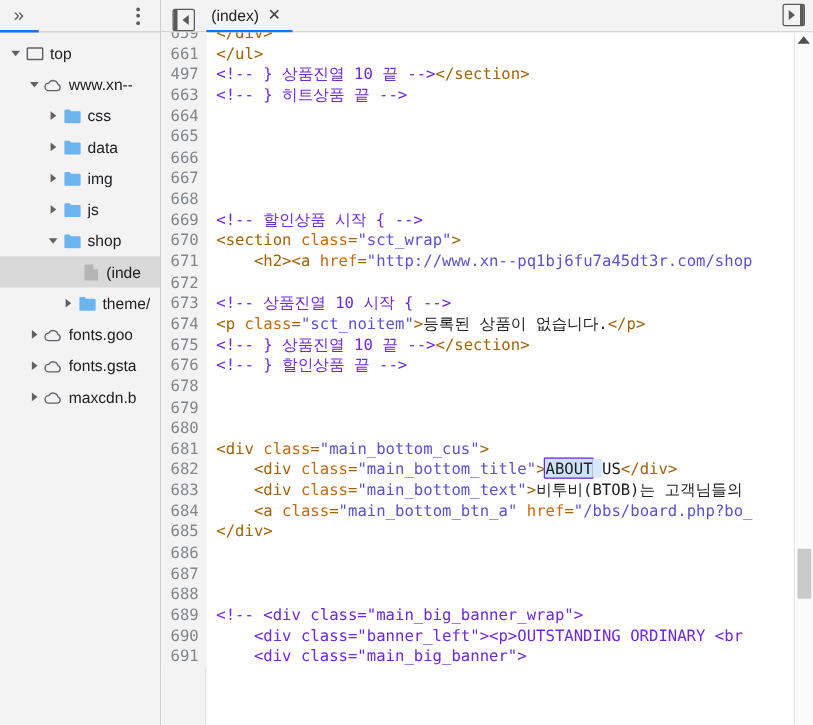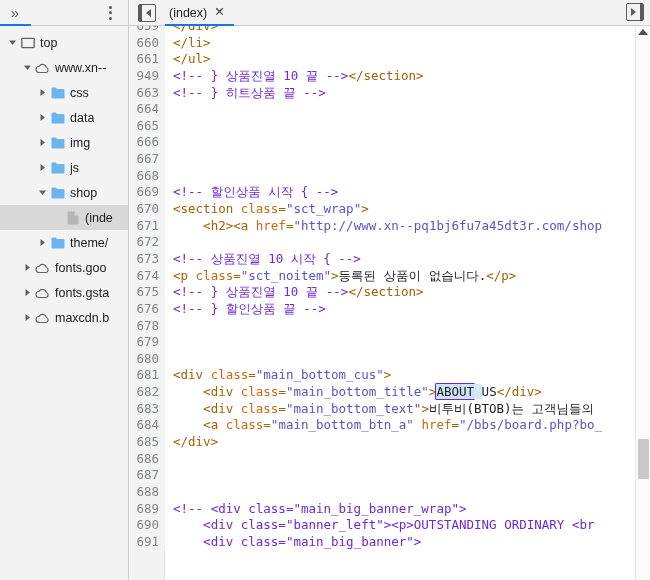--- a/index.html
+++ b/index.html
@@ -23,21 +23,21 @@
   .tree{flex:1;overflow:hidden;padding-top:4px;background:#f3f3f3;font-size:12.5px;color:#202124;}
   .row{height:25px;display:flex;align-items:center;white-space:nowrap;cursor:default;padding-right:2px;}
   .row.selected{background:#d8d8d8;}
   .tw{width:13px;min-width:13px;display:flex;align-items:center;justify-content:center;color:#5f6368;}
   .tw svg{display:block;}
   .ico{width:17px;min-width:17px;display:flex;align-items:center;justify-content:center;margin-right:4px;}
   .lbl{overflow:hidden;text-overflow:clip;}
 
   
   .editor-pane{flex:1;height:580px;display:flex;flex-direction:column;position:relative;background:#fff;min-width:0;}
-  .tabbar{height:26px;min-height:26px;background:#f3f3f3;display:flex;align-items:center;position:relative;border-bottom:1px solid #cdcdcd;box-sizing:border-box;}
+  .tabbar{height:26px;min-height:26px;background:#f3f3f3;display:flex;align-items:flex-end;position:relative;border-bottom:1px solid #cdcdcd;box-sizing:border-box;}
   .sqbtn{width:18px;height:18px;border:1.4px solid #5a5a5a;border-radius:2px;display:flex;align-items:center;justify-content:center;box-sizing:border-box;position:relative;cursor:default;}
   .sqbtn .bar{position:absolute;top:0;bottom:0;width:3px;background:#5a5a5a;}
   .sqbtn.left .bar{left:0;}
   .sqbtn.right .bar{right:0;}
   .sqbtn .tri{width:0;height:0;border-top:4px solid transparent;border-bottom:4px solid transparent;}
   .sqbtn.left .tri{border-right:5px solid #5a5a5a;margin-left:3px;}
   .sqbtn.right .tri{border-left:5px solid #5a5a5a;margin-right:3px;}
   .btn-wrap-l{width:36px;display:flex;align-items:center;justify-content:center;}
   .btn-wrap-r{position:absolute;right:6px;top:3px;}
   .tab{height:25px;display:flex;align-items:center;gap:7px;padding:0 9px 0 4px;font-size:12.5px;color:#202124;position:relative;cursor:default;}
@@ -175,21 +175,21 @@
         <div class="row selected" style="padding-left: 51px;">
           <span class="tw"></span>
           <span class="ico">
             <svg width="12" height="14" viewBox="0 0 12 14">
               <path d="M0.6,0.6 h7 l3.8,3.8 v9 h-10.8 Z" fill="#b5b5b5"></path>
               <path d="M7.6,0.6 l3.8,3.8 h-3.8 Z" fill="#d8d8d8"></path>
             </svg>
           </span>
           <span class="lbl">(inde</span>
         </div>
-        <div class="row" style="padding-left: 36px;">
+        <div class="row" style="padding-left: 48px;">
           <span class="tw">
             <svg width="11" height="11" viewBox="0 0 11 11">
               <path d="M3.5,2 L8,5.5 L3.5,9 Z" fill="#5f6368"></path>
             </svg>
           </span>
           <span class="ico">
             <svg width="14" height="12" viewBox="0 0 14 12">
               <path d="M0.5,1.5 a1,1 0 0 1 1,-1 h3.2 l1.2,1.4 h6.6 a1,1 0 0 1 1,1 v7.6 a1,1 0 0 1 -1,1 h-11 a1,1 0 0 1 -1,-1 Z" fill="#6cb4f0"></path>
             </svg>
           </span>
@@ -255,23 +255,22 @@
           <span class="tri"></span>
             <span class="bar"></span>
         </div>
       </div>
     </div>
 
     <div class="codearea">
       <div class="gutter"></div>
       <div class="codescroll" id="codescroll" style="top: -8px;">
           <div class="cline"><span class="ln">659</span><span class="ctext"><span class="tg">&lt;/div&gt;</span></span></div>
-          <div class="cline"><span class="ln">660</span><span class="ctext"><span class="tg">&lt;/li&gt;</span></span></div>
           <div class="cline"><span class="ln">661</span><span class="ctext"><span class="tg">&lt;/ul&gt;</span></span></div>
-          <div class="cline"><span class="ln">949</span><span class="ctext"><span class="cm">&lt;!-- } 상품진열 10 끝 --&gt;</span><span class="tg">&lt;/section&gt;</span></span></div>
+          <div class="cline"><span class="ln">497</span><span class="ctext"><span class="cm">&lt;!-- } 상품진열 10 끝 --&gt;</span><span class="tg">&lt;/section&gt;</span></span></div>
           <div class="cline"><span class="ln">663</span><span class="ctext"><span class="cm">&lt;!-- } 히트상품 끝 --&gt;</span></span></div>
           <div class="cline"><span class="ln">664</span><span class="ctext"></span></div>
           <div class="cline"><span class="ln">665</span><span class="ctext"></span></div>
           <div class="cline"><span class="ln">666</span><span class="ctext"></span></div>
           <div class="cline"><span class="ln">667</span><span class="ctext"></span></div>
           <div class="cline"><span class="ln">668</span><span class="ctext"></span></div>
           <div class="cline"><span class="ln">669</span><span class="ctext"><span class="cm">&lt;!-- 할인상품 시작 { --&gt;</span></span></div>
           <div class="cline"><span class="ln">670</span><span class="ctext"><span class="tg">&lt;section </span><span class="at">class</span><span class="tg">=</span><span class="vl">"sct_wrap"</span><span class="tg">&gt;</span></span></div>
           <div class="cline"><span class="ln">671</span><span class="ctext"><span class="tg">    &lt;h2&gt;&lt;a </span><span class="at">href</span><span class="tg">=</span><span class="vl">"http://www.xn--pq1bj6fu7a45dt3r.com/shop</span></span></div>
           <div class="cline"><span class="ln">672</span><span class="ctext"></span></div>

